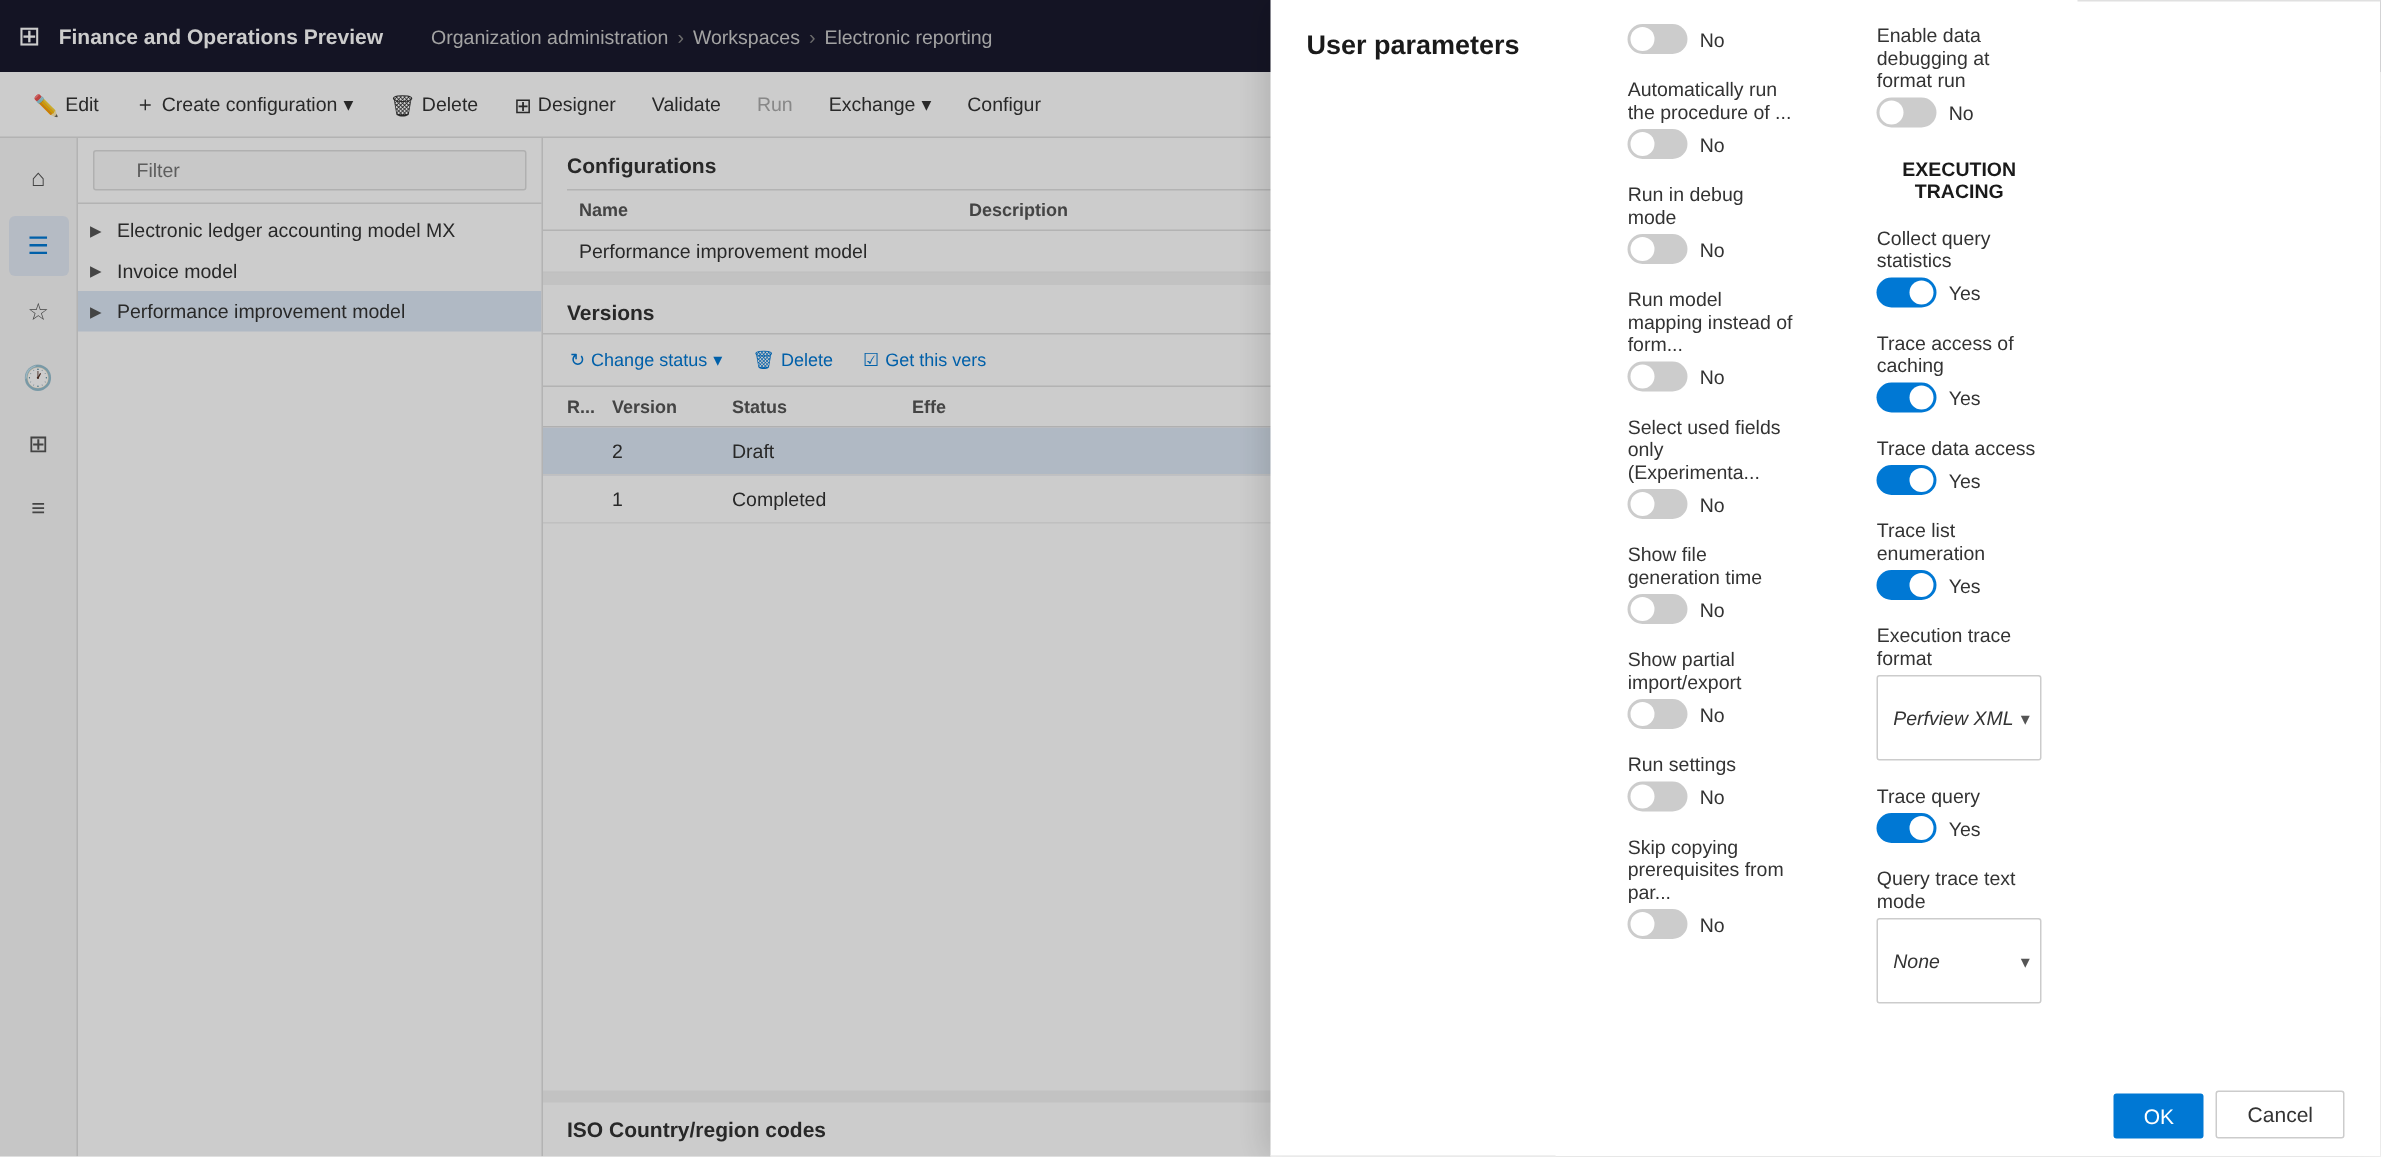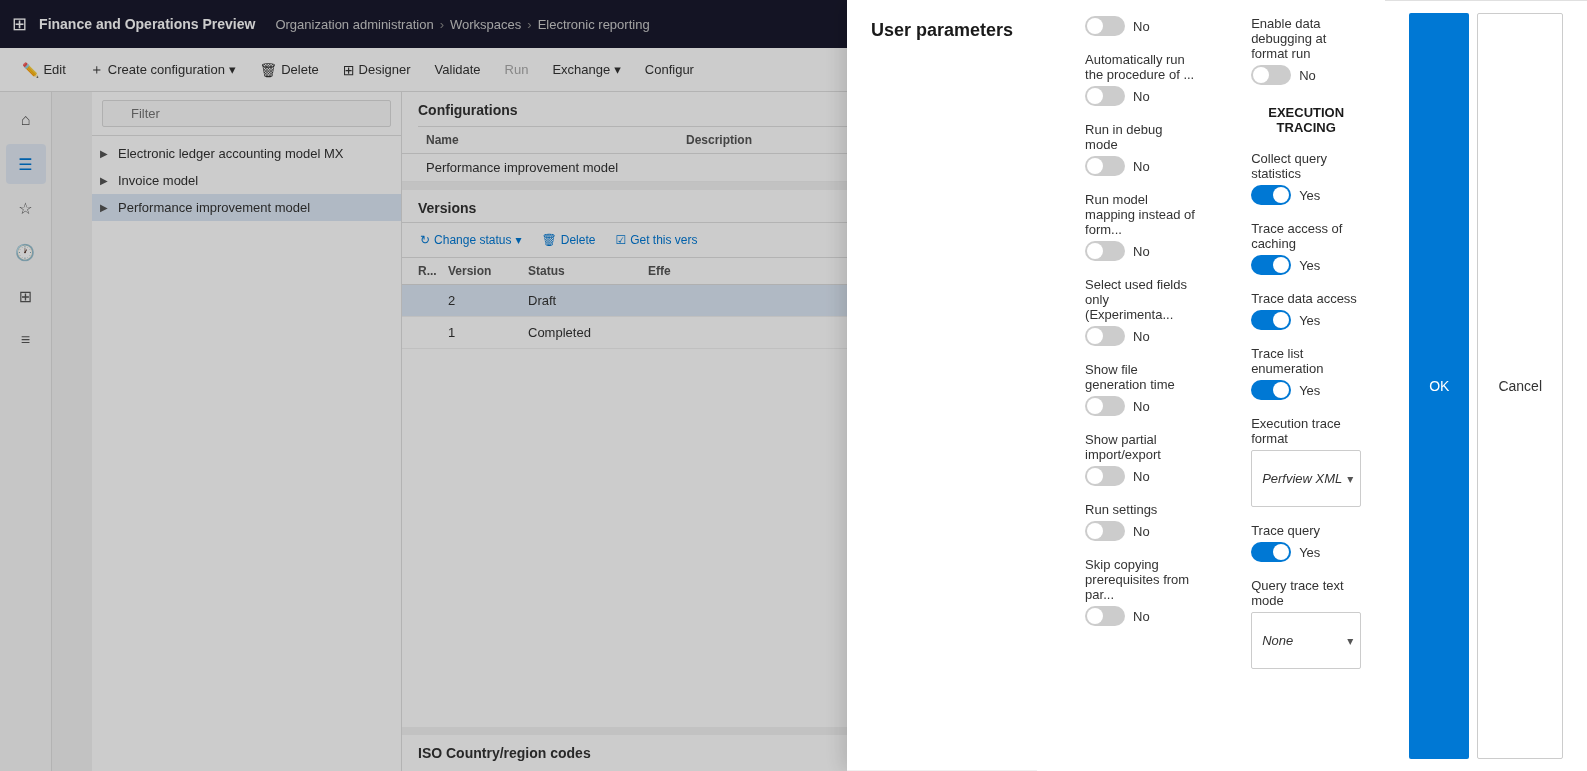--- a/index.html
+++ b/index.html
@@ -10,21 +10,21 @@
       background: #1a1a2e;
       color: white;
       height: 48px;
       display: flex;
       align-items: center;
       padding: 0 12px;
       gap: 8px;
       flex-shrink: 0;
     }
     .top-nav .app-grid-icon { color: white; font-size: 18px; margin-right: 4px; cursor: pointer; }
-    .top-nav .app-title { font-size: 14px; font-weight: 600; color: white; margin-right: 12px; }
+    .top-nav .app-title { font-size: 14px; font-weight: 600; color: white; margin-right: 24px; }
     .top-nav .breadcrumb { display: flex; align-items: flex-start; gap: 6px; color: #ccc; font-size: 13px; }
     .top-nav .breadcrumb-sep { color: #888; }
     .top-nav .help-icon { margin-left: auto; color: white; font-size: 16px; cursor: pointer; }
 
     
     .toolbar {
       background: white;
       height: 44px;
       display: flex;
       align-items: center;
@@ -69,21 +69,20 @@
     .sidebar-icon.active { background: #e3eaf6; color: #0078d4; }
 
     
     .nav-panel {
       width: 310px;
       background: white;
       border-right: 1px solid #e0e0e0;
       display: flex;
       flex-direction: column;
       flex-shrink: 0;
-      margin-left: 40px;
     }
     .filter-box {
       padding: 8px 10px;
       border-bottom: 1px solid #e0e0e0;
     }
     .filter-input {
       width: 100%; padding: 5px 10px 5px 28px;
       border: 1px solid #ddd; border-radius: 2px;
       font-size: 13px; color: #333; background: #fafafa;
       position: relative;
@@ -218,20 +217,21 @@
       overflow-y: auto;
       padding: 16px 24px;
     }
     .panel-footer {
       padding: 12px 24px;
       border-top: 1px solid #e0e0e0;
       display: flex;
       justify-content: flex-end;
       gap: 8px;
       flex-shrink: 0;
+      align-items: flex-end;
     }
     .panel-footer .ok-btn {
       background: #0078d4; color: white;
       border: none; padding: 7px 20px; border-radius: 2px;
       cursor: pointer; font-size: 14px;
     }
     .panel-footer .cancel-btn {
       background: white; color: #333;
       border: 1px solid #ccc; padding: 7px 20px; border-radius: 2px;
       cursor: pointer; font-size: 14px;

